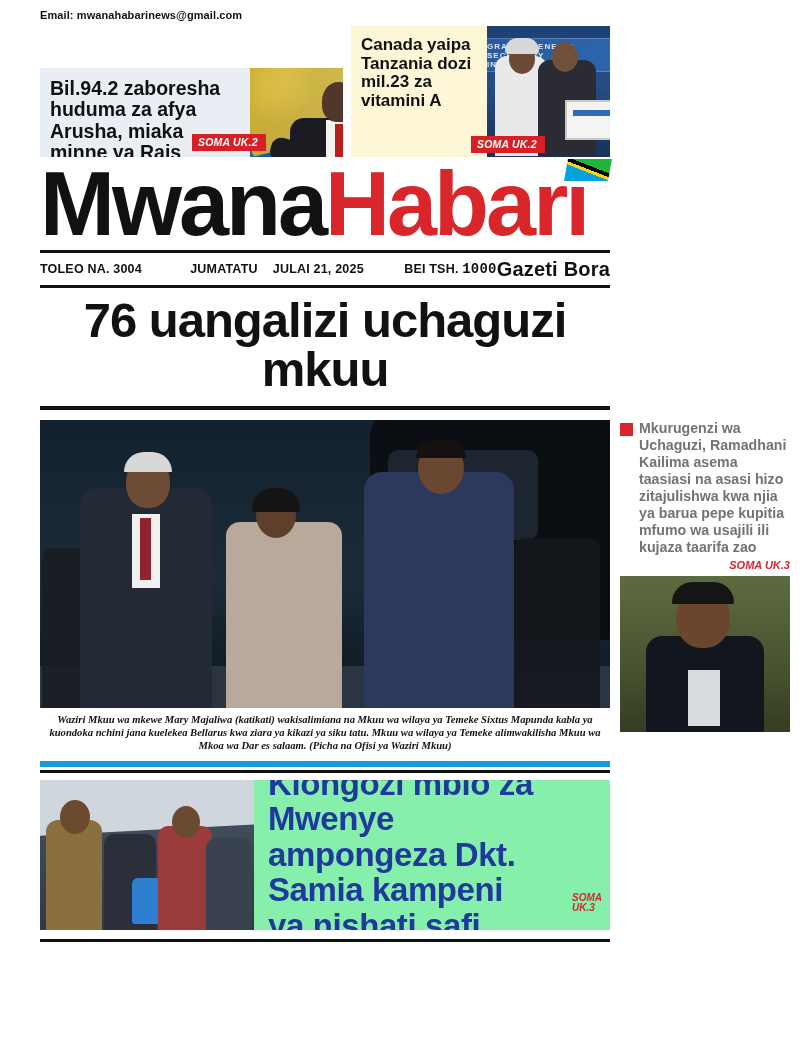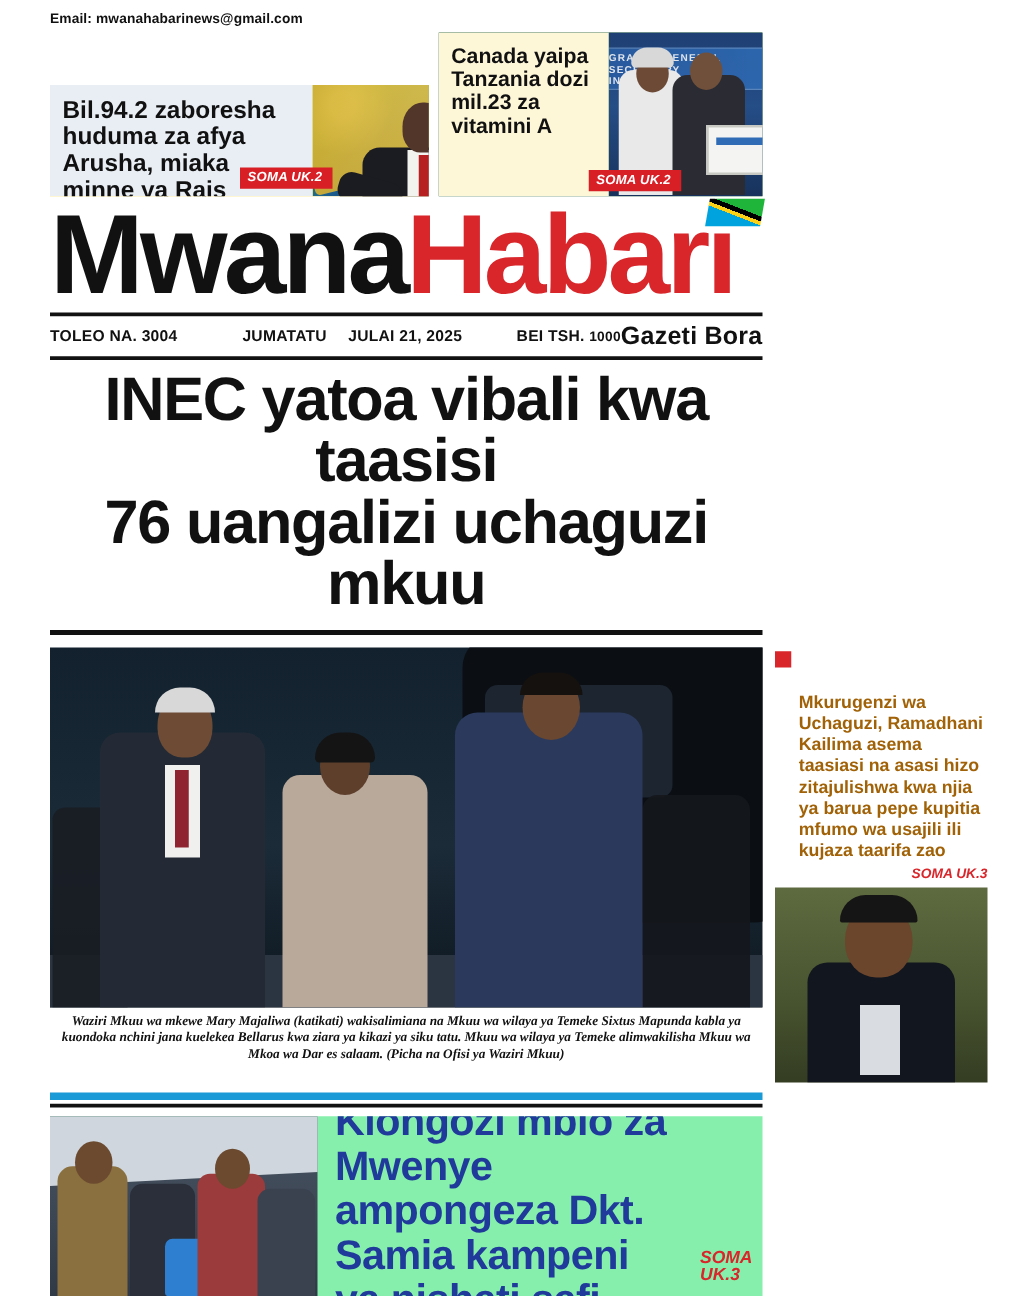--- a/index.html
+++ b/index.html
@@ -17,21 +17,21 @@
   .email-line {
     font-size: 11px; font-weight: bold; color: #111;
     padding: 9px 0 5px 26px;
     letter-spacing: .1px;
   }
 
   
   .teasers { display: flex; gap: 8px; height: 131px; padding: 0 26px; }
   .teaser { position: relative; overflow: hidden; display: flex; }
   .teaser-left { width: 393px; background: #fde047; margin-top: 42px; }
-  .teaser-right { width: 336px; background: #14532d; justify-content: space-between; }
+  .teaser-right { width: 336px; background: #c2410c; justify-content: space-between; }
 
   .teaser-text {
     position: relative; z-index: 3;
     padding: 10px 8px 6px 10px;
     font-weight: bold;
     line-height: 1.1;
     color: #111;
   }
   .teaser-left .teaser-text { width: 210px; font-size: 19.5px; background: #e9eef5; }
   .teaser-right .teaser-text { width: 136px; font-size: 17px; background: #fdf7d8; }
@@ -105,21 +105,21 @@
 
   .mast-info {
     display:flex; align-items:center; font-size: 12.5px; font-weight: bold;
     color:#111; padding: 5px 0 4px 0; letter-spacing: .2px;
   }
   .mast-info .slot { white-space: nowrap; }
   .slot-toleo { width: 200px; }
   .slot-day { width: 110px; }
   .slot-date { width: 175px; }
   .slot-bei { flex: 1; }
-  .slot-bei b { font-size: 11px; }
+  .slot-bei b { font-size: 14px; font-family: Liberation Mono, monospace; }
   .slot-tag { font-size: 20px; font-weight: bold; color:#111; }
   .mast-rule2 { height: 3px; background:#111; }
 
   
   .headline {
     padding: 8px 26px 6px 26px;
     font-weight: bold;
     font-size: 49px; line-height: 1.0;
     color: #111; letter-spacing: -1px;
     text-align: center;
@@ -155,21 +155,21 @@
     font-family: "Liberation Serif", serif;
     font-size: 10.6px; font-style: italic; font-weight: bold;
     line-height: 1.22; color:#111; text-align:center;
     padding: 6px 8px 0 8px;
   }
 
   .main-right { width: 170px; }
   .kicker { display:flex; gap:6px; }
   .kicker-sq { width: 13px; height: 13px; background:#d8262b; margin-top: 3px; flex: 0 0 13px; }
   .kicker-text {
-    font-weight: bold; font-size: 14.2px; line-height: 1.2; color:#a16207;margin-top:36px;
+    font-weight: bold; font-size: 14.2px; line-height: 1.2; color:#737373;
   }
   .soma-uk3 {
     color:#d8262b; font-style: italic; font-weight: bold; font-size: 11px;
     text-align: right; padding: 3px 0 5px 0;
   }
   .right-photo {
     width: 170px; height: 156px; position: relative; overflow:hidden;
     background: linear-gradient(180deg,#5e6a3f 0%, #47532f 60%, #343c22 100%);
   }
   .rp-body { position:absolute; left:26px; bottom:0; width:118px; height:96px; background:#11161f; border-radius:16px 16px 0 0; }
@@ -201,21 +201,21 @@
     display: flex; align-items: center;
     padding: 6px 74px 6px 14px;
   }
   .b-headline {
     font-weight: bold; font-size: 33px; line-height: 1.08;
     color: #203a9b; letter-spacing: -.4px;
   }
   .b-soma {
     position:absolute; right: 8px; bottom: 16px;
     color:#d8262b; font-style: italic; font-weight: bold;
-    font-size: 14px; line-height: 1.05; text-align: left;
+    font-size: 10px; line-height: 1.05; text-align: left;
   }
   .bottom-rule { margin: 9px 26px 0 26px; height: 3px; background: #111; }
 </style>
 </head>
 <body>
 
 <div class="page">
 
   <div class="email-line">Email: mwanahabarinews@gmail.com</div>
 
@@ -264,21 +264,20 @@
       <span class="slot slot-bei">
         <span>BEI TSH.</span>
         <b>1000</b>
       </span>
       <span class="slot slot-tag">Gazeti Bora</span>
     </div>
     <div class="mast-rule2"></div>
   </div>
 
   <div class="headline">
-    <div>INEC yatoa vibali kwa taasisi</div>
     <div>76 uangalizi uchaguzi mkuu</div>
   </div>
   <div class="hl-rule"></div>
 
   <div class="main">
     <div class="main-left">
       <div class="main-photo">
         <div class="mp-car"></div>
         <div class="mp-floor"></div>
         <div class="fig f5"></div>

